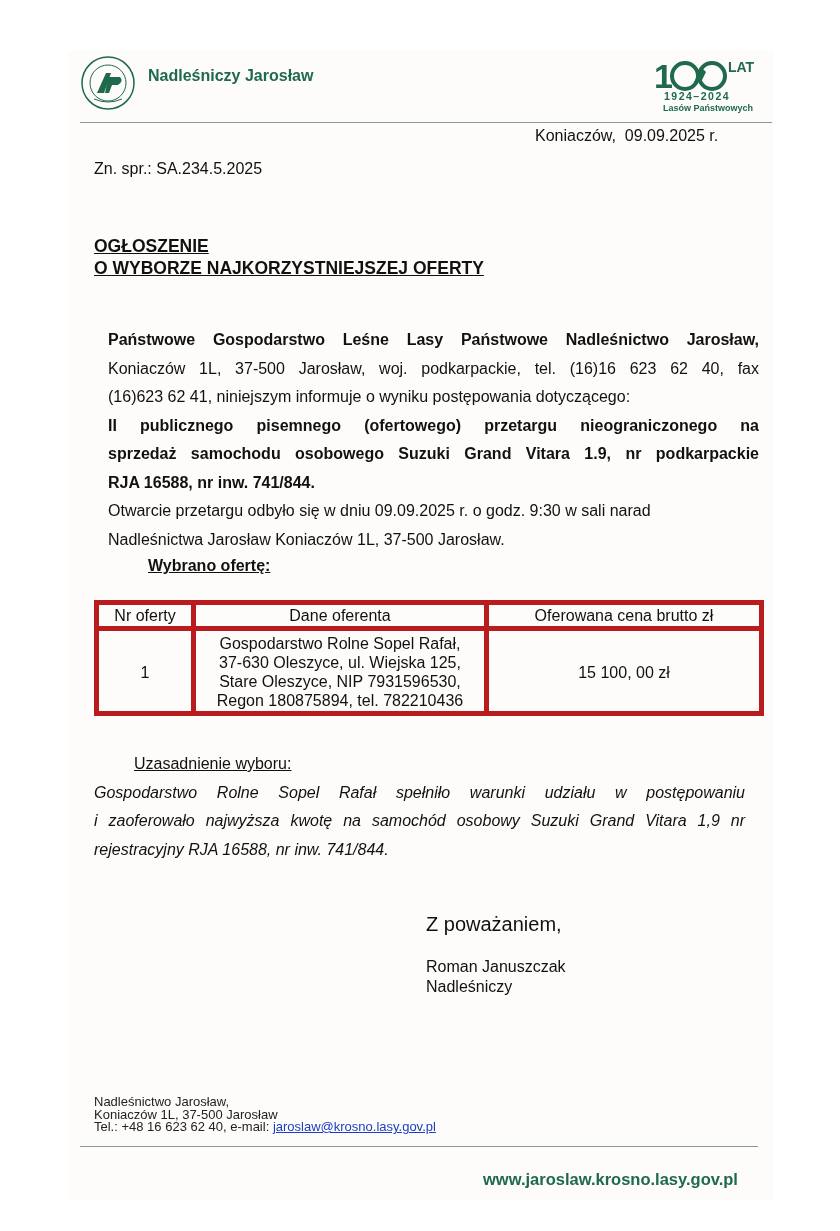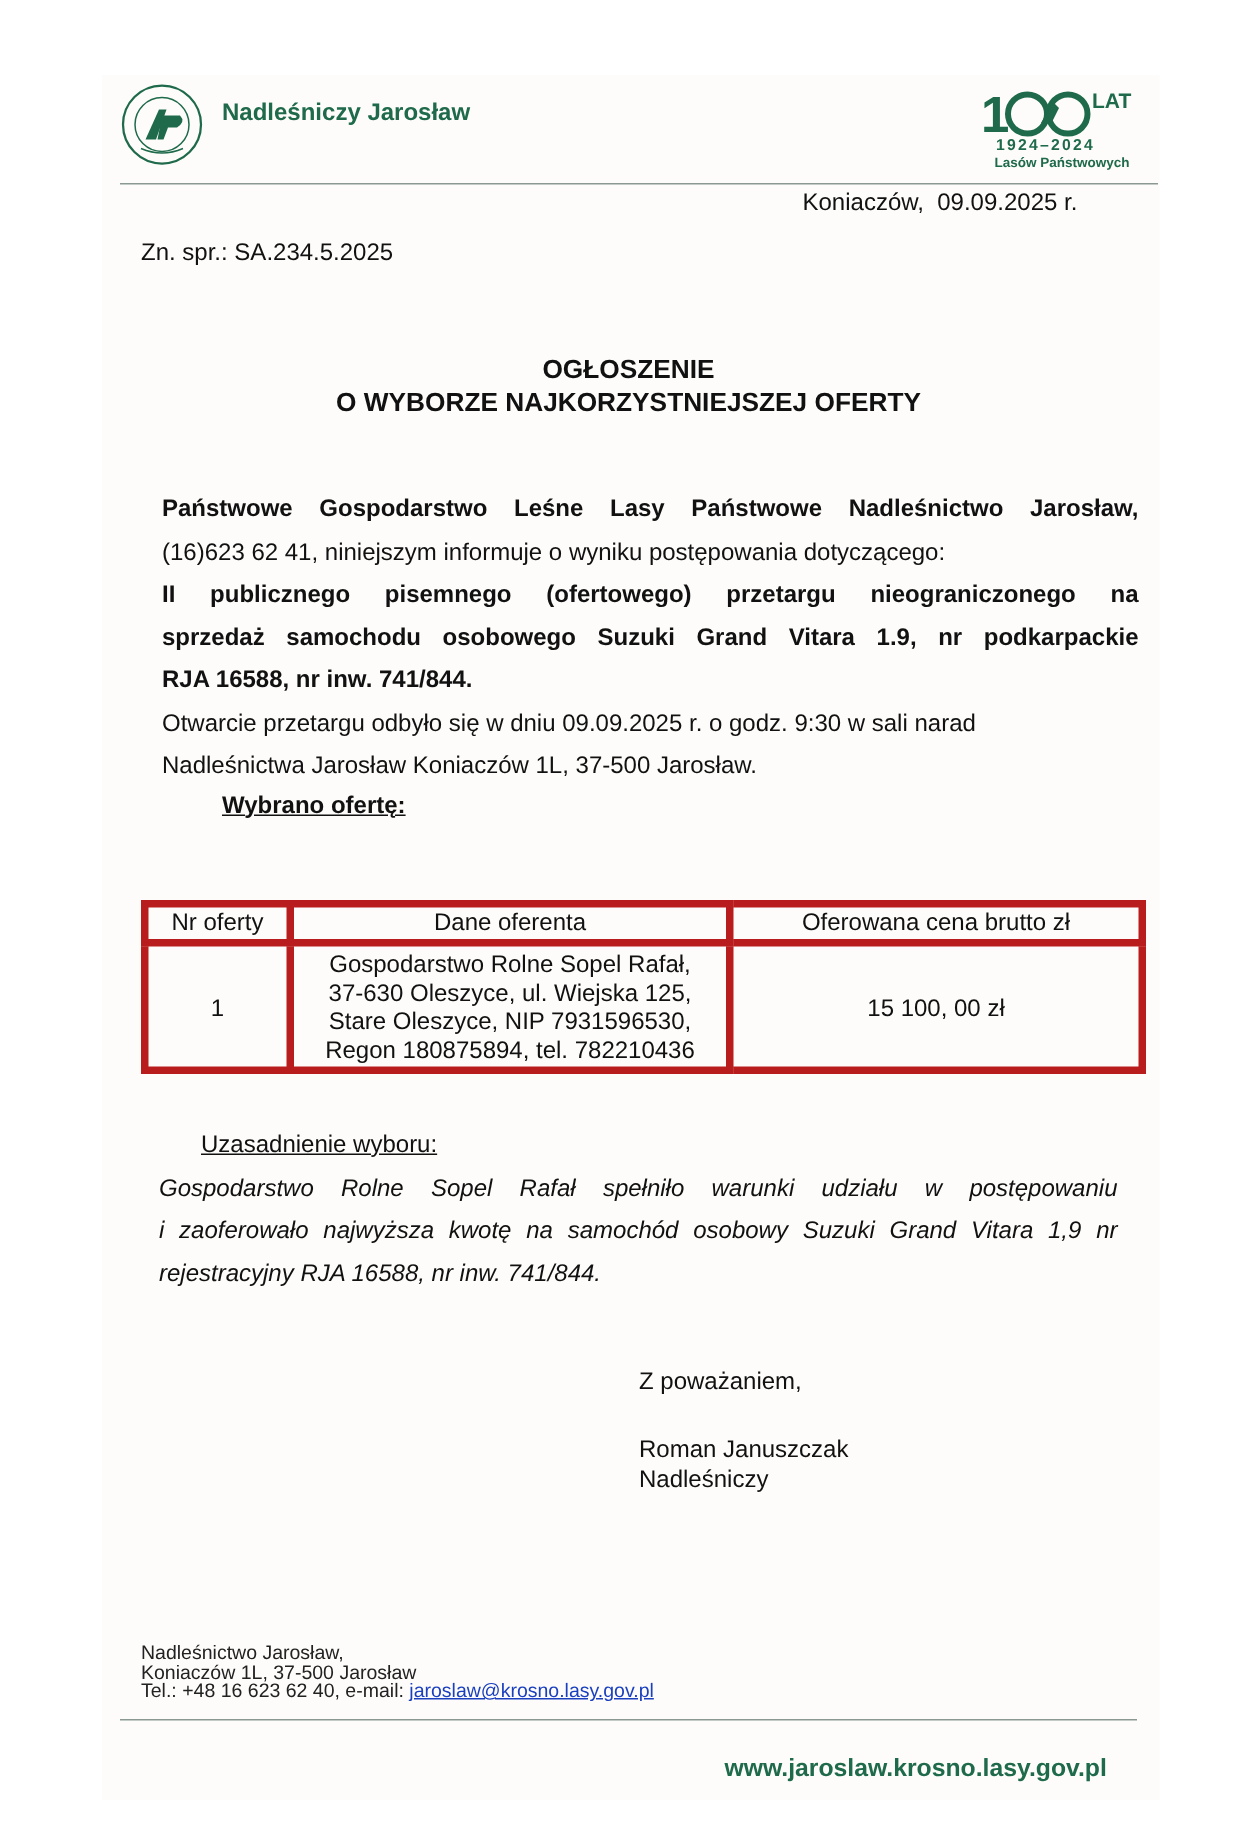--- a/index.html
+++ b/index.html
@@ -7,32 +7,32 @@
          font-family: "Liberation Sans", sans-serif; color: #111; }
   .page { position: absolute; left: 68px; top: 50px; width: 705px; height: 1150px; background: #fdfcfa; }
   .abs { position: absolute; }
   .hdr-title { left: 148px; top: 67px; font-size: 16px; font-weight: bold; color: #1e6a4b; }
   .hdr-rule { left: 80px; top: 122px; width: 692px; height: 1px; background: #8a9a92; }
   .logo-left { left: 80px; top: 55px; width: 56px; height: 56px; }
   .logo-right { left: 654px; top: 56px; width: 110px; height: 58px; }
   .p { font-size: 16px; line-height: 28.5px; }
   .date { left: 535px; top: 127px; font-size: 16px; }
   .sign { left: 94px; top: 160px; font-size: 16px; }
-  .title { left: 94px; width: 650px; top: 235px; text-align: center; font-size: 17.5px; font-weight: bold; line-height: 22px; }
+  .title { left: 94px; width: 650px; top: 235px; font-size: 17.5px; font-weight: bold; line-height: 22px; text-decoration: underline; }
   .body { left: 108px; width: 651px; top: 326px; }
   .just { text-align: justify; text-align-last: justify; }
   .bold { font-weight: bold; }
   .ul { text-decoration: underline; margin-left: 40px; }
   table.offers { position: absolute; left: 94px; top: 600px; width: 670px; border-collapse: collapse; font-size: 16px; }
   table.offers th, table.offers td { border: 5px solid #b91c1c; text-align: center; font-weight: normal; padding: 0 2px; }
   table.offers th { height: 21px; line-height: 20px; }
   table.offers td { line-height: 19px; padding-top: 3px; padding-bottom: 1px; }
   .uz { left: 94px; width: 651px; top: 750px; }
-  .it { font-style: italic; margin-left: 12px; }
-  .closing { left: 426px; top: 913px; font-size: 16px; }
+  .it { font-style: italic; }
+  .closing { left: 426px; top: 913px; font-size: 20px; }
   .signer { left: 426px; top: 957px; font-size: 16px; line-height: 20px; }
   .ftr-rule { left: 80px; top: 1146px; width: 678px; height: 1px; background: #8a9a92; }
   .ftr { left: 94px; top: 1096px; font-size: 13px; line-height: 12.5px; color: #222; }
   .ftr a { color: #1a3fbf; text-decoration: underline; }
   .www { left: 483px; top: 1170px; font-size: 16.5px; font-weight: bold; color: #1e6a4b; }
 </style>
 </head>
 <body>
 
 <div class="page"></div>
@@ -64,20 +64,21 @@
 <div class="abs date" style="white-space:pre">Koniaczów,  09.09.2025 r.</div>
 <div class="abs sign">Zn. spr.: SA.234.5.2025</div>
 
 <div class="abs title">
   <div>OGŁOSZENIE</div>
   <div>O WYBORZE NAJKORZYSTNIEJSZEJ OFERTY</div>
 </div>
 
 <div class="abs body p">
   <div class="just bold">Państwowe Gospodarstwo Leśne Lasy Państwowe Nadleśnictwo Jarosław,</div>
+  <div class="just">Koniaczów 1L, 37-500 Jarosław, woj. podkarpackie, tel. (16)16 623 62 40, fax</div>
   <div>(16)623 62 41, niniejszym informuje o wyniku postępowania dotyczącego:</div>
   <div class="just bold">II publicznego pisemnego (ofertowego) przetargu nieograniczonego na</div>
   <div class="just bold">sprzedaż samochodu osobowego Suzuki Grand Vitara 1.9, nr podkarpackie</div>
   <div class="bold">RJA 16588, nr inw. 741/844.</div>
   <div>Otwarcie przetargu odbyło się w dniu 09.09.2025 r. o godz. 9:30 w sali narad</div>
   <div>Nadleśnictwa Jarosław Koniaczów 1L, 37-500 Jarosław.</div>
   <div class="bold ul" style="line-height:20px;margin-top:2px">Wybrano ofertę:</div>
 </div>
 
 <table class="offers">

